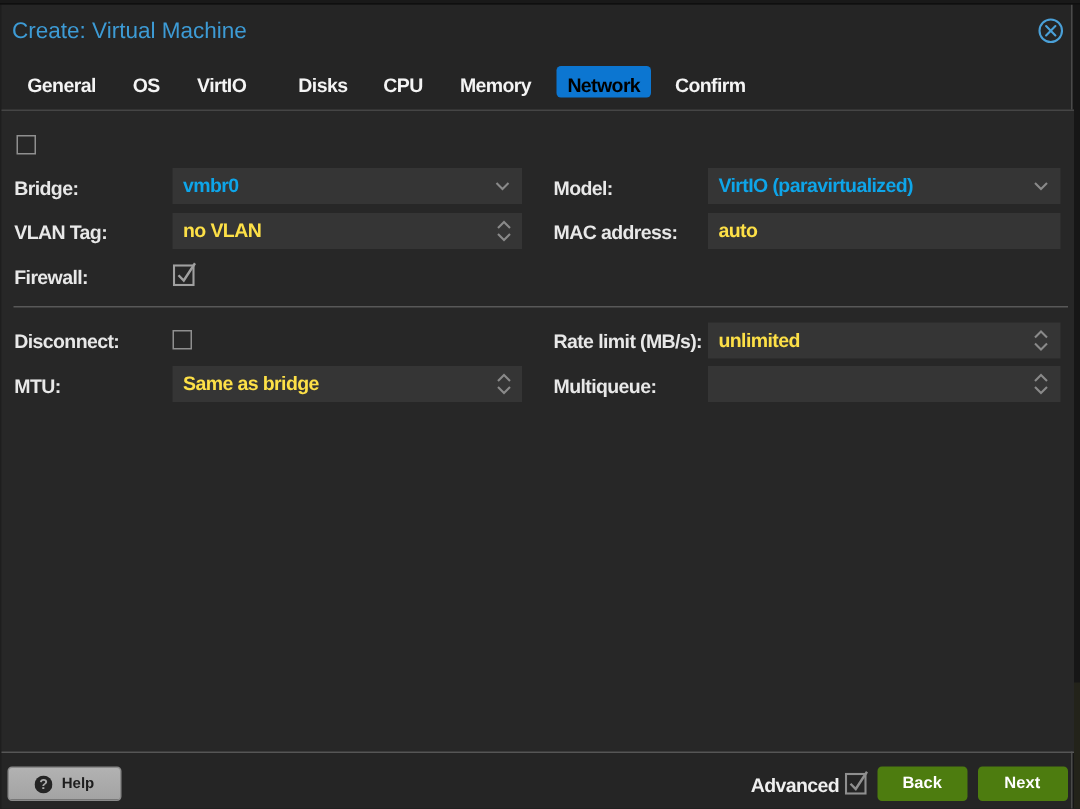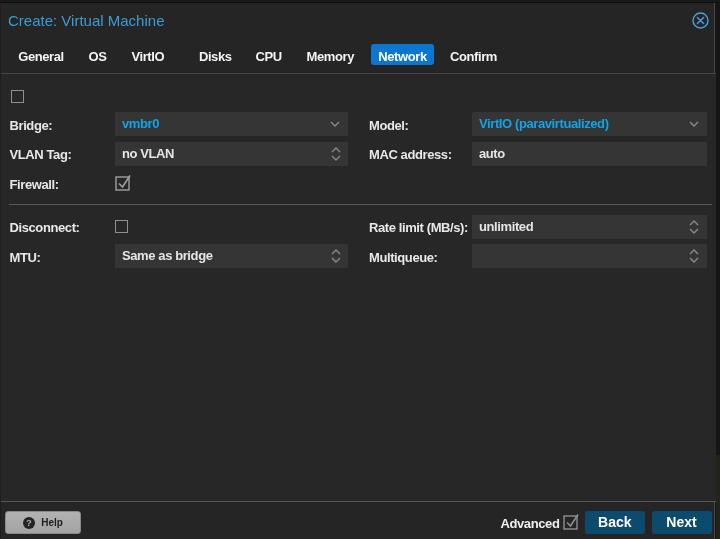--- a/index.html
+++ b/index.html
@@ -3,35 +3,35 @@
 <meta charset="utf-8">
 <style>
   html,body{margin:0;padding:0;}
   body{width:720px;height:539px;overflow:hidden;background:#161616;
        font-family:"Liberation Sans",sans-serif;-webkit-font-smoothing:antialiased;}
   #stage{position:relative;width:720px;height:539px;}
   .dlg{position:absolute;left:0;top:0;width:715px;height:539px;background:#252525;border-right:1px solid #4a4a4a;border-left:1px solid #1e1e1e;box-sizing:border-box;}
   .title{position:absolute;left:7px;top:12px;font-size:15px;font-weight:400;line-height:17px;color:#3d9bd5;}
   .close{position:absolute;left:691px;top:12px;width:17px;height:17px;}
   .tab{position:absolute;top:44px;height:21px;line-height:26px;font-size:13px;font-weight:700;letter-spacing:-0.4px;color:#f4f4f4;}
-  .tabsel{position:absolute;left:370px;top:44px;width:63px;height:21px;line-height:26px;background:#0c76d1;border-radius:3px;text-align:center;font-size:13px;font-weight:700;letter-spacing:-0.4px;color:#ffffff;}
+  .tabsel{position:absolute;left:370px;top:44px;width:63px;height:21px;line-height:26px;background:#0c76d1;border-radius:3px;text-align:center;font-size:13px;font-weight:700;letter-spacing:-0.4px;color:#000000;}
   .body{position:absolute;left:0;top:73px;width:715px;height:428px;background:#272727;border-top:1px solid #454545;box-sizing:border-box;}
   .lbl{position:absolute;font-size:13px;font-weight:700;letter-spacing:-0.4px;color:#e8e8e8;}
   .field{position:absolute;height:24px;background:#353535;color:#0ea5e9;font-size:13px;font-weight:700;letter-spacing:-0.4px;line-height:24px;padding-left:7px;box-sizing:border-box;}
-  .field.dis{color:#e5e5e5;}
+  .field.dis{color:#fde047;}
   .fleft{left:114px;width:233px;}
   .fright{left:471px;width:235px;}
   .chev{position:absolute;}
   .cb{position:absolute;width:13px;height:13px;border:1px solid #8f8f8f;box-sizing:border-box;background:transparent;}
   .divider{position:absolute;left:8px;width:703px;height:0;border-top:1px solid #585858;}
   .botline{position:absolute;left:0;top:501px;width:715px;border-top:1px solid #565656;}
   .helpbtn{position:absolute;left:4px;top:511px;width:76px;height:23px;background:linear-gradient(#b2b2b2,#a3a3a3);border:1px solid #8a8a8a;border-radius:3px;box-sizing:border-box;display:flex;align-items:center;justify-content:center;gap:6px;}
   .helpbtn span{font-size:10px;font-weight:700;color:#1d1d1d;}
   .adv{position:absolute;left:499.5px;top:516px;font-size:13px;font-weight:700;letter-spacing:-0.4px;color:#efefef;}
-  .btn{position:absolute;top:511px;height:23px;background:#0c4a6e;border-radius:3px;color:#fff;font-size:14px;font-weight:700;text-align:center;line-height:23px;}
+  .btn{position:absolute;top:511px;height:23px;background:#4d7c0f;border-radius:3px;color:#fff;font-size:11px;font-weight:700;text-align:center;line-height:23px;}
   svg{display:block;}
 </style>
 </head>
 <body>
 <div id="stage">
   <div class="dlg">
     <div class="title">Create: Virtual Machine</div>
     <div class="close">
       <svg width="17" height="17" viewBox="0 0 17 17">
         <circle cx="8.5" cy="8.5" r="7.5" fill="none" stroke="#4aa0d8" stroke-width="1.4"></circle>

